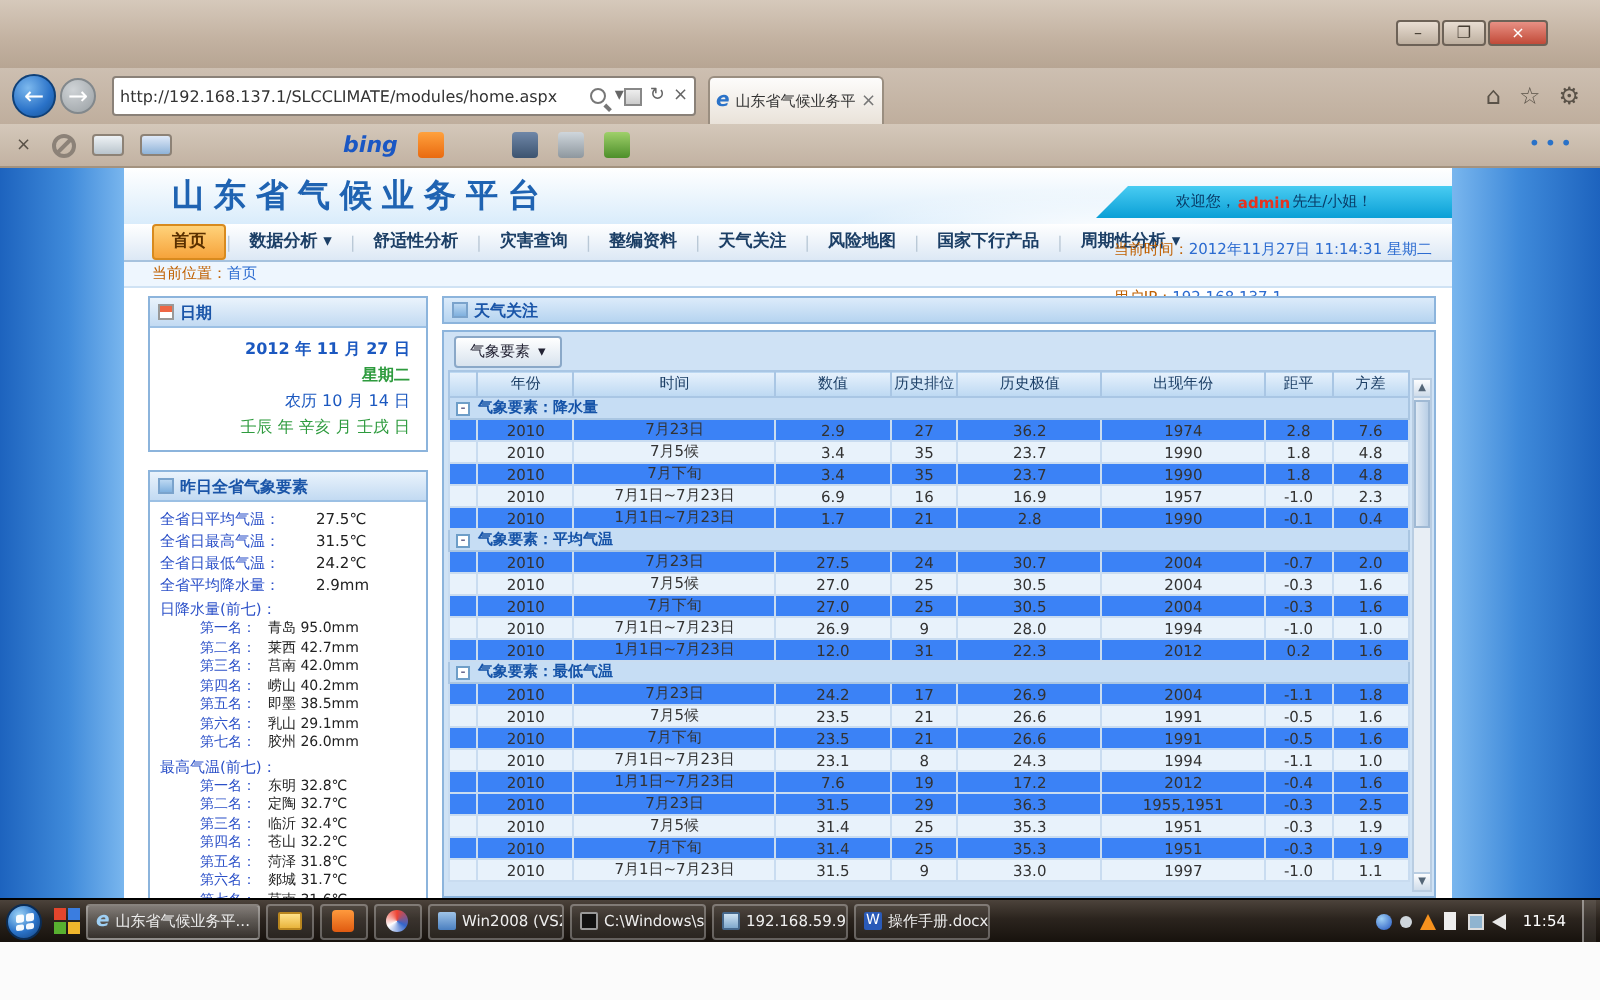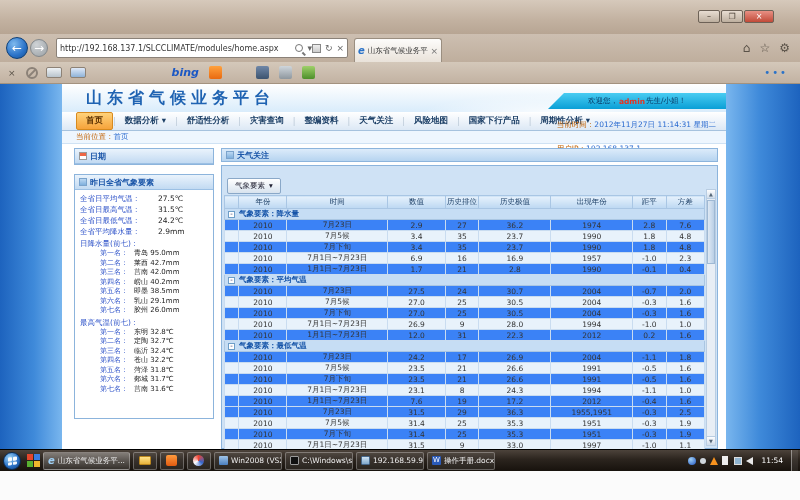--- a/index.html
+++ b/index.html
@@ -86,21 +86,21 @@
   .stat .s-l{color:#2b50c8;width:78px;flex:none;}
   .stat .s-v{color:#222;text-align:right;}
   .sec-t{color:#2b50c8;line-height:10px;margin-top:2px;}
   .rk{display:flex;line-height:9.5px;padding-left:20px;font-size:7px;align-items:flex-end;}
   .rk-rank{color:#2b50c8;width:34px;flex:none;}
   .rk-text{color:#222;}
   
   .main{flex:1;margin:0 8px 0 7px;overflow:hidden;}
   .mhead{height:14px;background:linear-gradient(180deg,#dcebfa,#b6d4f0);border:1px solid #8cb4dc;
     display:flex;align-items:center;gap:3px;padding:0 4px;color:#1a55a8;font-weight:bold;font-size:8px;}
-  .mbox{margin-top:3px;border:1px solid #8cb4dc;background:#cfe2f5;height:284px;position:relative;padding:10px 12px 2px 2px;}
+  .mbox{margin-top:3px;border:1px solid #8cb4dc;background:#cfe2f5;height:284px;position:relative;padding:0 12px 2px 2px;}
   .toolbar{height:19px;display:flex;align-items:center;padding-left:3px;}
   .fbtn{font-size:7.5px;color:#223;background:linear-gradient(180deg,#fff,#d8e3ee);border:1px solid #8aa8c8;
     border-radius:2px;padding:2px 7px;display:flex;gap:4px;align-items:center;}
   table{width:100%;border-collapse:collapse;table-layout:fixed;background:#3b82f6;}
   th{height:13px;background:linear-gradient(180deg,#e6f1fc,#bcd8f2);font-size:7.5px;color:#1c3f66;
     border:1px solid #a9c6e4;font-weight:normal;}
   td{height:11px;font-size:7.5px;color:#333;text-align:center;border:1px solid #c9dcf0;
     white-space:nowrap;overflow:hidden;}
   tr.alt td{background:#e8f2fb;}
   tr.group-row td{background:#c6ddf4;text-align:left;color:#1553a8;font-weight:bold;border-color:#aac6e2;}
@@ -243,20 +243,26 @@
         </span>
       </div>
 
       <div class="content">
         <div class="sidebar">
           <div class="panel">
             <div class="panel-h">
               <span class="cal-icon"></span>
               <span>日期</span>
             </div>
+            <div class="date-body">
+              <div class="d1">2012 年 11 月 27 日</div>
+              <div class="d2">星期二</div>
+              <div class="d3">农历 10 月 14 日</div>
+              <div class="d4">壬辰 年 辛亥 月 壬戌 日</div>
+            </div>
           </div>
           <div class="panel" style="height:245px;">
             <div class="panel-h">
               <span class="pan-icon"></span>
               <span>昨日全省气象要素</span>
             </div>
             <div class="wx-body">
                 <div class="stat">
                   <span class="s-l">全省日平均气温：</span>
                   <span class="s-v">27.5℃</span>

